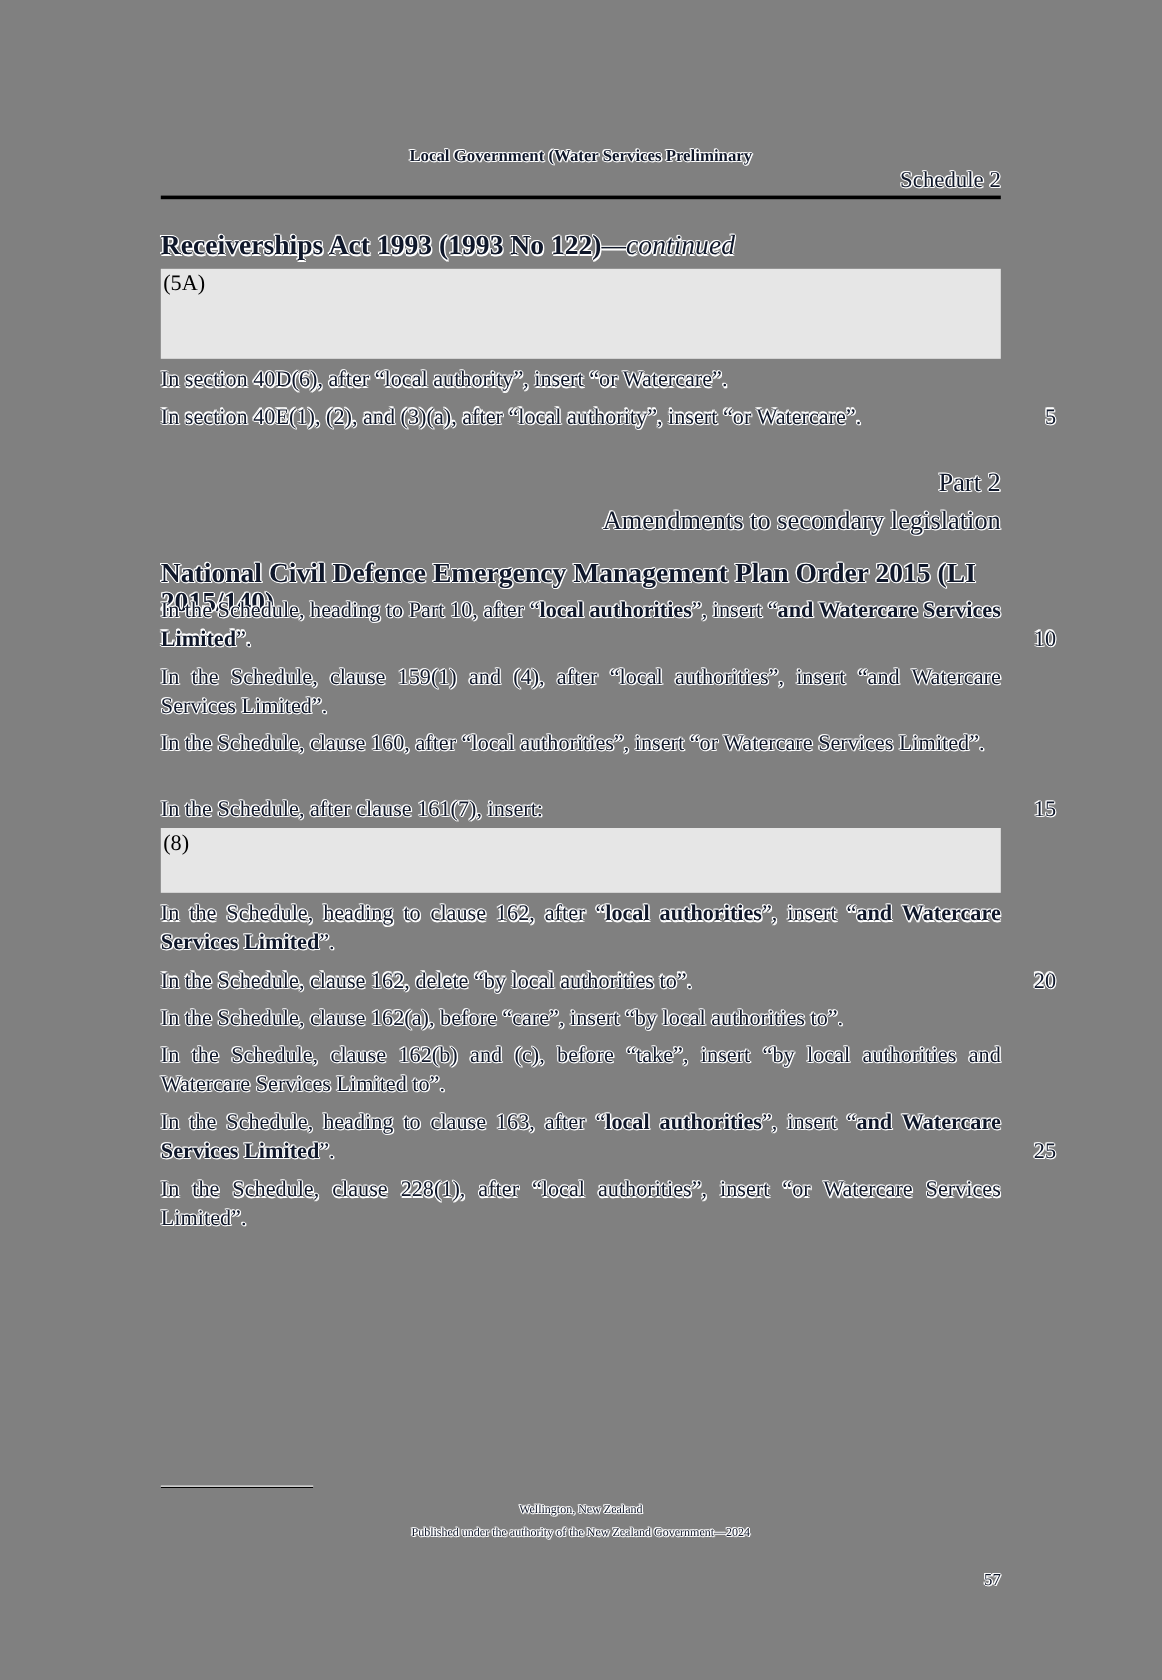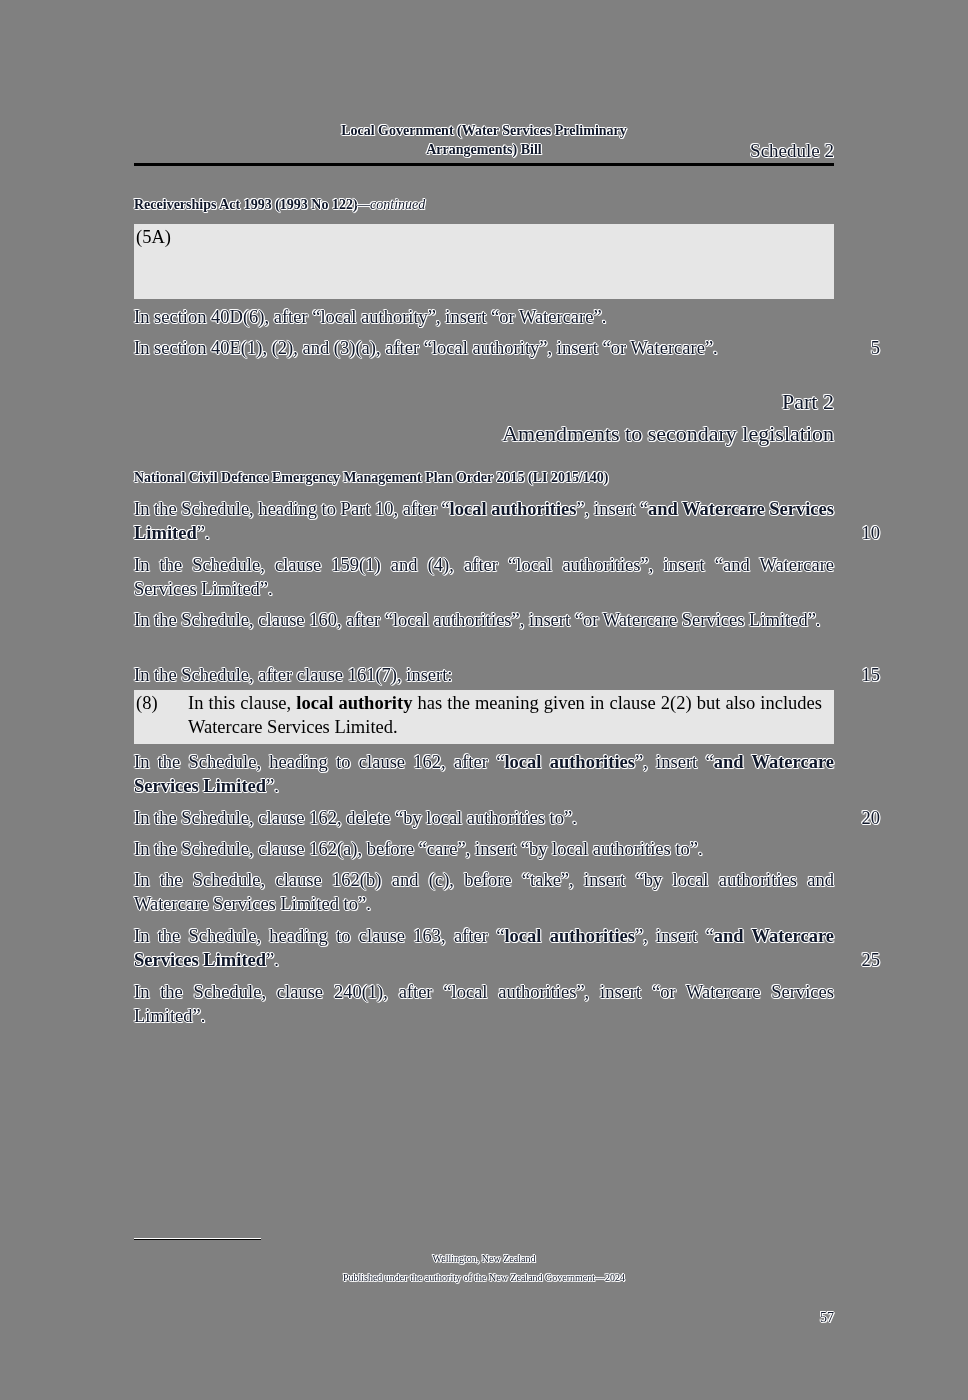--- a/index.html
+++ b/index.html
@@ -65,21 +65,21 @@
     line-height: 24px;
     text-align: justify;
   }
   .para {
     position: absolute;
     left: 134px;
     width: 700px;
   }
   .act-heading {
     font-weight: bold;
-    font-size: 14px;
+    font-size: 23px;
     line-height: 24px;
   }
   .act-heading i { font-weight: normal; font-style: italic; }
 
   .inserted-box {
     position: absolute;
     left: 134px;
     width: 700px;
     background: #e6e6e6;
     box-sizing: border-box;
@@ -138,21 +138,20 @@
     line-height: 18px;
   }
   b { font-weight: bold; }
 </style>
 </head>
 <body>
 
 <div class="abs running-head halo">
   <div class="title">
     <div>Local Government (Water Services Preliminary</div>
-    <div>Arrangements) Bill</div>
   </div>
   <div class="schedule">Schedule 2</div>
 </div>
 <div class="abs head-rule"></div>
 
 <div class="para act-heading halo" style="top:193px;">
   <span>Receiverships Act 1993 (1993 No 122)</span><i>—continued</i>
 </div>
 
 <div class="inserted-box body-text" style="top:224px; height:75px;">
@@ -170,36 +169,35 @@
 <div class="para body-text halo" style="top:497px;">
   <span>In the Schedule, heading to Part 10, after “</span><b>local authorities</b><span>”, insert “</span><b>and Watercare Services Limited</b><span>”.</span>
 </div>
 
 <div class="para body-text halo" style="top:553px;">In the Schedule, clause 159(1) and (4), after “local authorities”, insert “and Watercare Services Limited”.</div>
 <div class="para body-text halo" style="top:608px;">In the Schedule, clause 160, after “local authorities”, insert “or Watercare Services Limited”.</div>
 <div class="para body-text halo" style="top:663px;">In the Schedule, after clause 161(7), insert:</div>
 
 <div class="inserted-box body-text" style="top:690px; height:54px;">
   <span class="label">(8)</span>
-  <div class="text"><span>In this clause, </span><b>local authority</b><span> has the meaning given in clause 2(2) but also includes Watercare Services Limited.</span></div>
 </div>
 
 <div class="para body-text halo" style="top:750px;">
   <span>In the Schedule, heading to clause 162, after “</span><b>local authorities</b><span>”, insert “</span><b>and Water­care Services Limited</b><span>”.</span>
 </div>
 
 <div class="para body-text halo" style="top:806px;">In the Schedule, clause 162, delete “by local authorities to”.</div>
 <div class="para body-text halo" style="top:837px;">In the Schedule, clause 162(a), before “care”, insert “by local authorities to”.</div>
 <div class="para body-text halo" style="top:868px;">In the Schedule, clause 162(b) and (c), before “take”, insert “by local authorities and Watercare Services Limited to”.</div>
 
 <div class="para body-text halo" style="top:924px;">
   <span>In the Schedule, heading to clause 163, after “</span><b>local authorities</b><span>”, insert “</span><b>and Water­care Services Limited</b><span>”.</span>
 </div>
 
-<div class="para body-text halo" style="top:980px;">In the Schedule, clause 240(1), after “local authorities”, insert “or Watercare Services Limited”.</div>
+<div class="para body-text halo" style="top:980px;">In the Schedule, clause 228(1), after “local authorities”, insert “or Watercare Services Limited”.</div>
 
 <div class="line-no halo" style="top:336px;">5</div>
 <div class="line-no halo" style="top:521px;">10</div>
 <div class="line-no halo" style="top:663px;">15</div>
 <div class="line-no halo" style="top:806px;">20</div>
 <div class="line-no halo" style="top:948px;">25</div>
 
 <div class="abs footnote-rule"></div>
 <div class="footer halo" style="top:1252px;">Wellington, New Zealand</div>
 <div class="footer halo" style="top:1271px;">Published under the authority of the New Zealand Government—2024</div>

